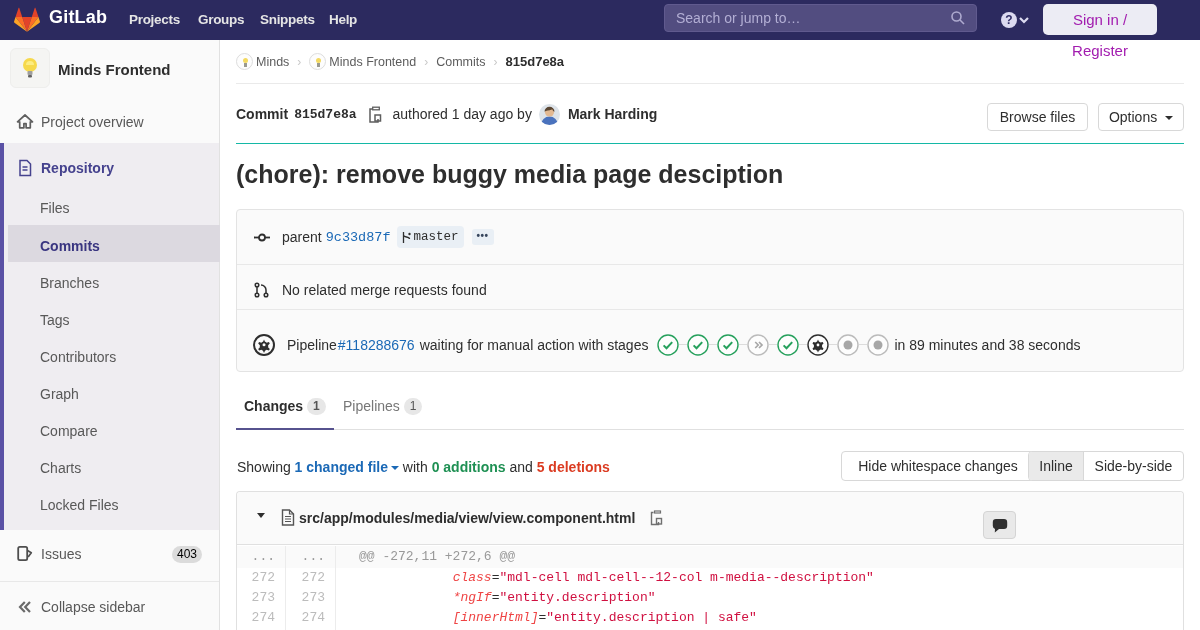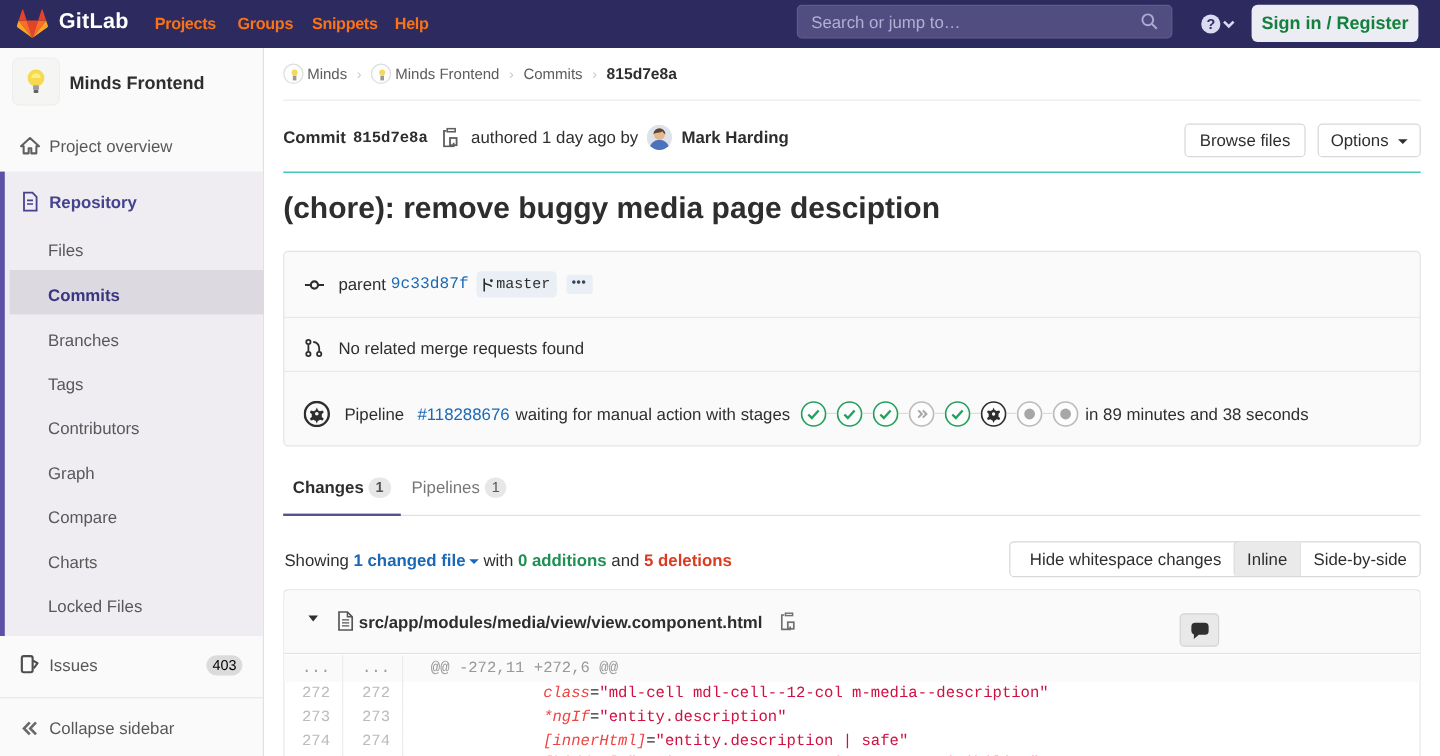--- a/index.html
+++ b/index.html
@@ -3,26 +3,26 @@
 <meta charset="utf-8">
 <style>
 * { margin:0; padding:0; box-sizing:border-box; }
 html,body { width:1200px; height:630px; overflow:hidden; font-family:"Liberation Sans",sans-serif; background:#fff; color:#2e2e2e; }
 .mono { font-family:"Liberation Mono",monospace; }
 
 
 .navbar { position:absolute; left:0; top:0; width:1200px; height:40px; background:#2c2a5f; z-index:10; }
 .nav-logo { position:absolute; left:14px; top:7px; }
 .nav-brand { position:absolute; left:49px; top:7px; font-size:18px; font-weight:bold; color:#fff; letter-spacing:0.2px; }
-.nav-item { position:absolute; top:0; height:47px; line-height:40px; font-size:13.5px; font-weight:bold; color:#f97316; letter-spacing:-0.3px; }
+.nav-item { position:absolute; top:0; height:47px; line-height:40px; font-size:13.5px; font-weight:bold; color:#e5e5e5; letter-spacing:-0.3px; }
 .nav-search { position:absolute; left:664px; top:4px; width:313px; height:28px; background:#524d80; border:1px solid #605a8e; border-radius:4px; }
 .nav-search .ph { position:absolute; left:11px; top:5px; font-size:14px; color:#b3afd4; }
 .nav-search svg { position:absolute; right:10px; top:5px; }
 .nav-help { position:absolute; left:1000px; top:11px; }
-.nav-signin { position:absolute; left:1043px; top:4px; width:139px; height:31px; background:#ececf4; border-radius:5px; text-align:center; line-height:31px; font-size:15px; font-weight:bold; color:#15803d; }
+.nav-signin { position:absolute; left:1043px; top:4px; width:114px; height:31px; background:#ececf4; border-radius:5px; text-align:center; line-height:31px; font-size:15px; font-weight:normal; color:#a21caf; }
 
 
 .sidebar { position:absolute; left:0; top:40px; width:220px; height:590px; background:#fafafa; border-right:1px solid #e1e1e1; }
 .ctx-avatar { position:absolute; left:10px; top:8px; width:40px; height:40px; background:#f5f5f3; border:1px solid #eeeeec; border-radius:6px; text-align:center; }
 .ctx-title { position:absolute; left:58px; top:21px; font-size:15px; font-weight:bold; color:#2e2e2e; }
 .sb-row { position:absolute; left:0; width:219px; display:flex; align-items:center; }
 .sb-icon { position:absolute; left:16px; width:18px; height:18px; }
 .sb-text { position:absolute; left:41px; font-size:14px; color:#585858; }
 .repo-section { position:absolute; left:0; top:103px; width:219px; height:387px; background:#efedf1; border-left:4px solid #5a51a5; }
 .sub-item { position:absolute; left:36px; width:170px; font-size:14px; color:#585858; }
@@ -241,21 +241,21 @@
         </svg>
       <span style="margin-left:13px;">No related merge requests found</span>
     </div>
     <div class="ibox-r3">
       <svg style="margin-left:16px;" width="22" height="22" viewBox="0 0 22 22">
           <circle cx="11" cy="11" r="10" fill="none" stroke="#2e2e2e" stroke-width="2"></circle>
           <path d="M11 5.8l1 2.2a3.3 3.3 0 011.6.9l2.3-.7.9 1.6-1.7 1.7a3.3 3.3 0 010 1.9l1.7 1.7-.9 1.6-2.3-.7a3.3 3.3 0 01-1.6.9l-1 2.2-1-2.2a3.3 3.3 0 01-1.6-.9l-2.3.7-.9-1.6 1.7-1.7a3.3 3.3 0 010-1.9L5.2 9.8l.9-1.6 2.3.7a3.3 3.3 0 011.6-.9z" fill="#2e2e2e" transform="translate(0,-0.2)"></path>
           <circle cx="11" cy="10.8" r="1.5" fill="#fafafa"></circle>
         </svg>
       <span style="margin-left:12px;">Pipeline</span>
-      <a class="blue" style="margin-left:11px;" href="#">#118288676</a>
+      <a class="blue" style="margin-left:1px;" href="#">#118288676</a>
       <span style="margin-left:5px;">waiting for manual action with stages</span>
       <span class="pg" style="margin-left:9px;">
           <svg width="22" height="22" viewBox="0 0 22 22" style="display:block;">
             <circle cx="11" cy="11" r="10" fill="#fdfdfd" stroke="#26a05c" stroke-width="1.4"></circle>
             <path d="M6.6 11.4l2.9 2.9 5.7-6.2" fill="none" stroke="#26a05c" stroke-width="2"></path>
           </svg>
           <span class="pg-conn"></span>
           <svg width="22" height="22" viewBox="0 0 22 22" style="display:block;">
             <circle cx="11" cy="11" r="10" fill="#fdfdfd" stroke="#26a05c" stroke-width="1.4"></circle>
             <path d="M6.6 11.4l2.9 2.9 5.7-6.2" fill="none" stroke="#26a05c" stroke-width="2"></path>

